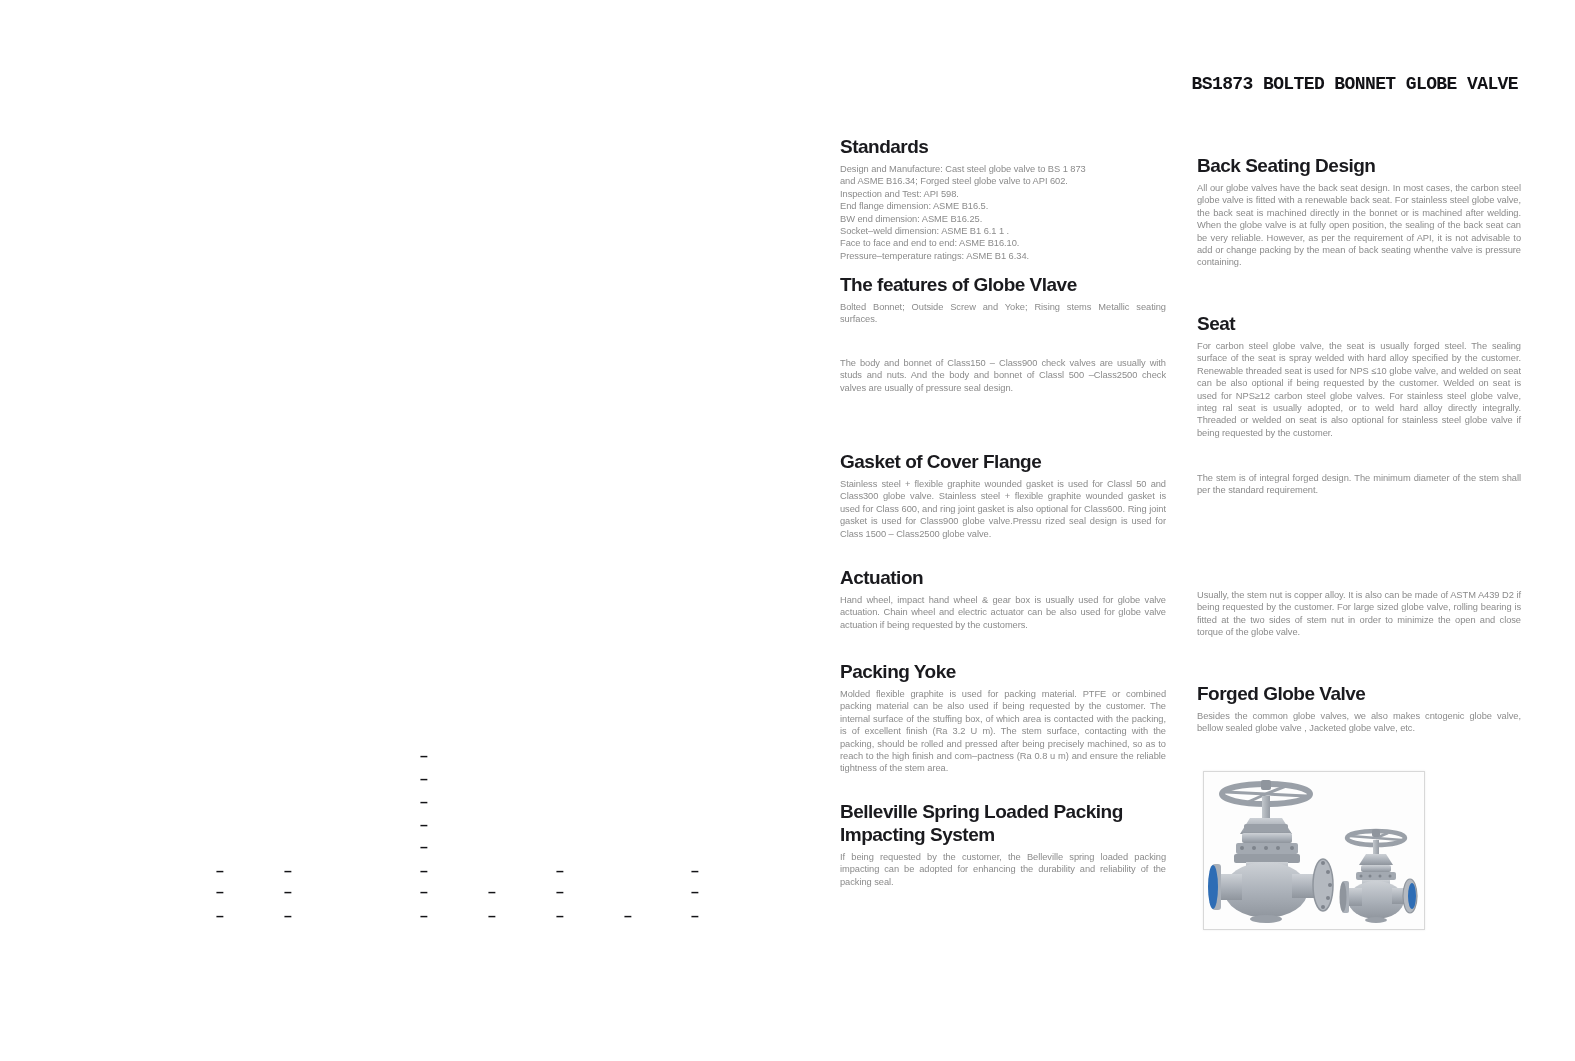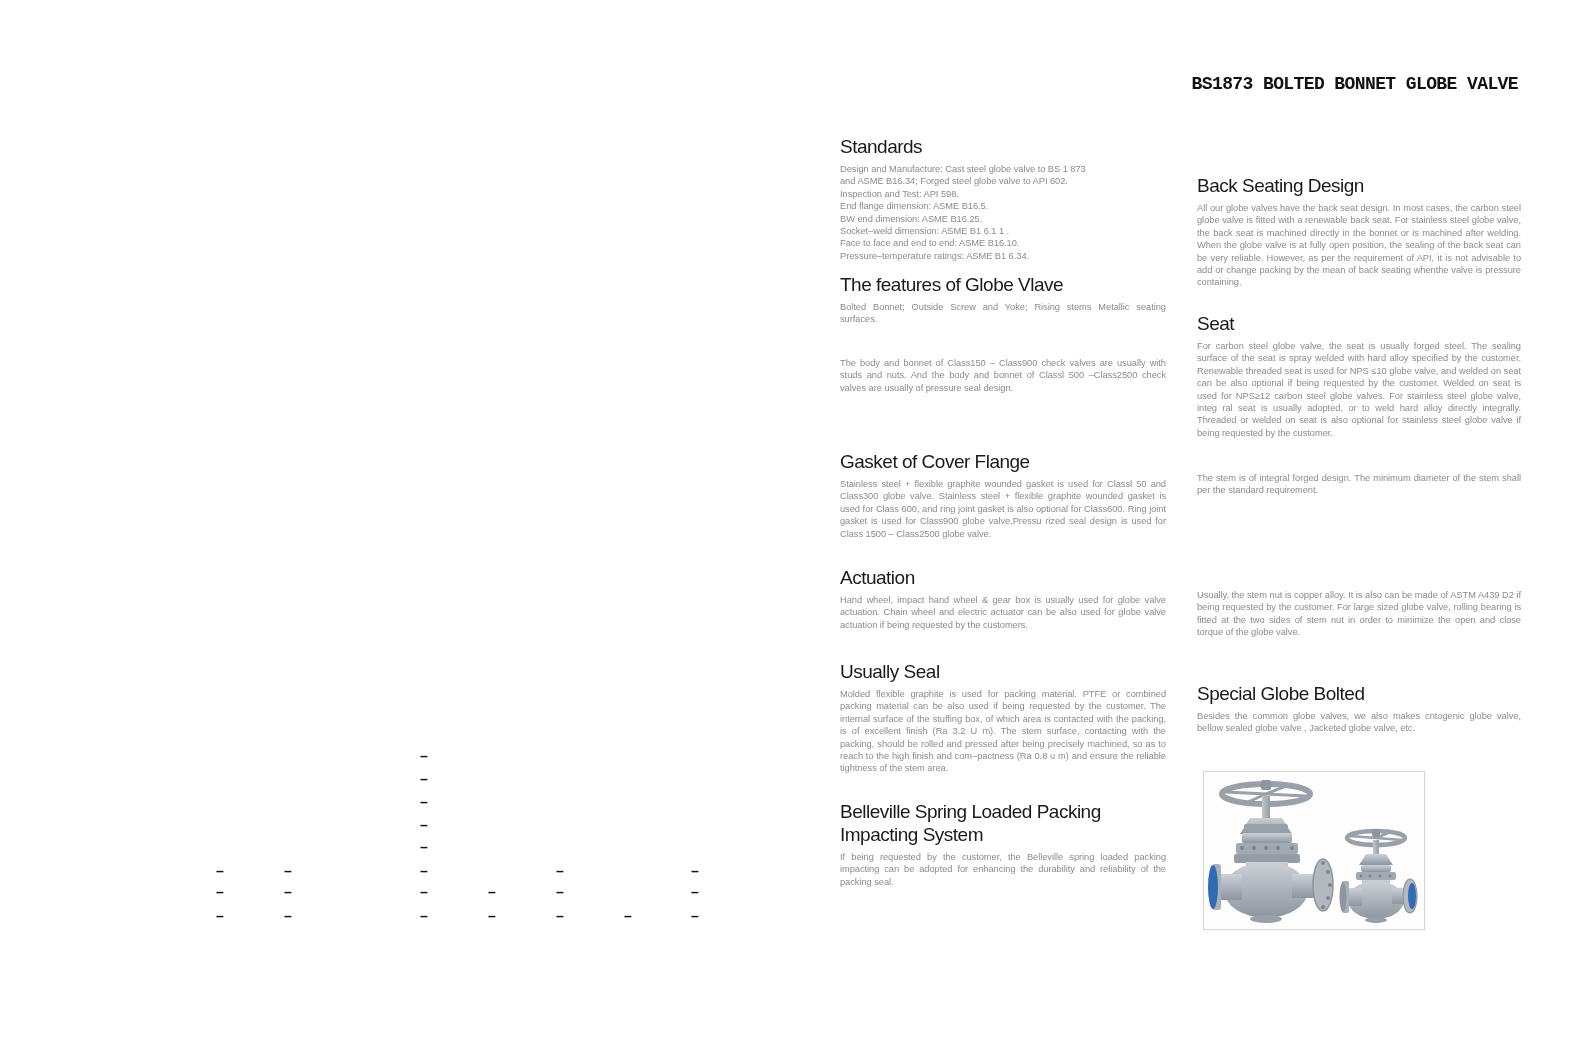--- a/index.html
+++ b/index.html
@@ -19,21 +19,21 @@
     font-weight: 700;
     font-size: 18px;
     letter-spacing: -0.6px;
     color: #121216;
     white-space: nowrap;
   }
   .sec { position: absolute; }
   .sec h2 {
     margin: 0 0 5px 0;
     font-family: "Liberation Sans", sans-serif;
-    font-weight: 400;
+    font-weight: 700;
     font-size: 19px;
     line-height: 23px;
     letter-spacing: -0.5px;
     color: #1a1a1e;
   }
   .sec p.body {
     margin: 0;
     font-size: 9.3px;
     line-height: 12.4px;
     letter-spacing: -0.05px;
@@ -121,49 +121,49 @@
     <h2>Gasket of Cover Flange</h2>
     <p class="body">Stainless steel + flexible graphite wounded gasket is used for Classl 50 and Class300 globe valve. Stainless steel + flexible graphite wounded gasket is used for Class 600, and ring joint gasket is also optional for Class600. Ring joint gasket is used for Class900 globe valve.Pressu rized seal design is used for Class 1500 – Class2500 globe valve.</p>
   </section>
 
   <section class="sec" style="left:840px; top:566px; width:326px;">
     <h2>Actuation</h2>
     <p class="body">Hand wheel, impact hand wheel &amp; gear box is usually used for globe valve actuation. Chain wheel and electric actuator can be also used for globe valve actuation if being requested by the customers.</p>
   </section>
 
   <section class="sec" style="left:840px; top:660px; width:326px;">
-    <h2>Usually Seal</h2>
+    <h2>Packing Yoke</h2>
     <p class="body">Molded flexible graphite is used for packing material. PTFE or combined packing material can be also used if being requested by the customer. The internal surface of the stuffing box, of which area is contacted with the packing, is of excellent finish (Ra 3.2 U m). The stem surface, contacting with the packing, should be rolled and pressed after being precisely machined, so as to reach to the high finish and com–pactness (Ra 0.8 u m) and ensure the reliable tightness of the stem area.</p>
   </section>
 
   <section class="sec" style="left:840px; top:800px; width:326px;">
     <h2>Belleville Spring Loaded Packing Impacting System</h2>
     <p class="body">If being requested by the customer, the Belleville spring loaded packing impacting can be adopted for enhancing the durability and reliability of the packing seal.</p>
   </section>
 
-  <section class="sec" style="left:1197px; top:174px; width:324px;">
+  <section class="sec" style="left:1197px; top:154px; width:324px;">
     <h2>Back Seating Design</h2>
     <p class="body">All our globe valves have the back seat design. In most cases, the carbon steel globe valve is fitted with a renewable back seat. For stainless steel globe valve, the back seat is machined directly in the bonnet or is machined after welding. When the globe valve is at fully open position, the sealing of the back seat can be very reliable. However, as per the requirement of API, it is not advisable to add or change packing by the mean of back seating whenthe valve is pressure containing.</p>
   </section>
 
   <section class="sec" style="left:1197px; top:312px; width:324px;">
     <h2>Seat</h2>
     <p class="body">For carbon steel globe valve, the seat is usually forged steel. The sealing surface of the seat is spray welded with hard alloy specified by the customer.  Renewable threaded seat is used for NPS  ≤10 globe valve, and welded on seat can be also optional if being requested by the customer. Welded on seat is used for NPS≥12 carbon steel globe valves. For stainless steel globe valve, integ ral seat is usually adopted, or to weld hard alloy directly integrally. Threaded or welded on seat is also optional for stainless steel globe valve if being requested by the customer.</p>
   </section>
 
   <section class="sec" style="left:1197px; top:472px; width:324px;">
     <p class="body">The stem is of integral forged design. The minimum diameter of the stem shall per the standard requirement.</p>
   </section>
 
   <section class="sec" style="left:1197px; top:589px; width:324px;">
     <p class="body">Usually, the stem nut is copper alloy. It is also can be made of ASTM A439 D2 if being requested by the customer. For large sized globe valve, rolling bearing is fitted at the two sides of stem nut in order to minimize the open and close torque of the globe valve.</p>
   </section>
 
   <section class="sec" style="left:1197px; top:682px; width:324px;">
-    <h2>Special Globe Bolted</h2>
+    <h2>Forged Globe Valve</h2>
     <p class="body">Besides the common globe valves, we also makes cntogenic globe valve, bellow sealed globe valve ,  Jacketed globe valve, etc.</p>
   </section>
 
   <div class="photo-box">
     <svg viewBox="0 0 220 157">
       <defs>
         <linearGradient id="metal" x1="0" y1="0" x2="0" y2="1">
           <stop offset="0" stop-color="#cdd1d6"></stop>
           <stop offset="0.55" stop-color="#aab0b8"></stop>
           <stop offset="1" stop-color="#8f959d"></stop>

